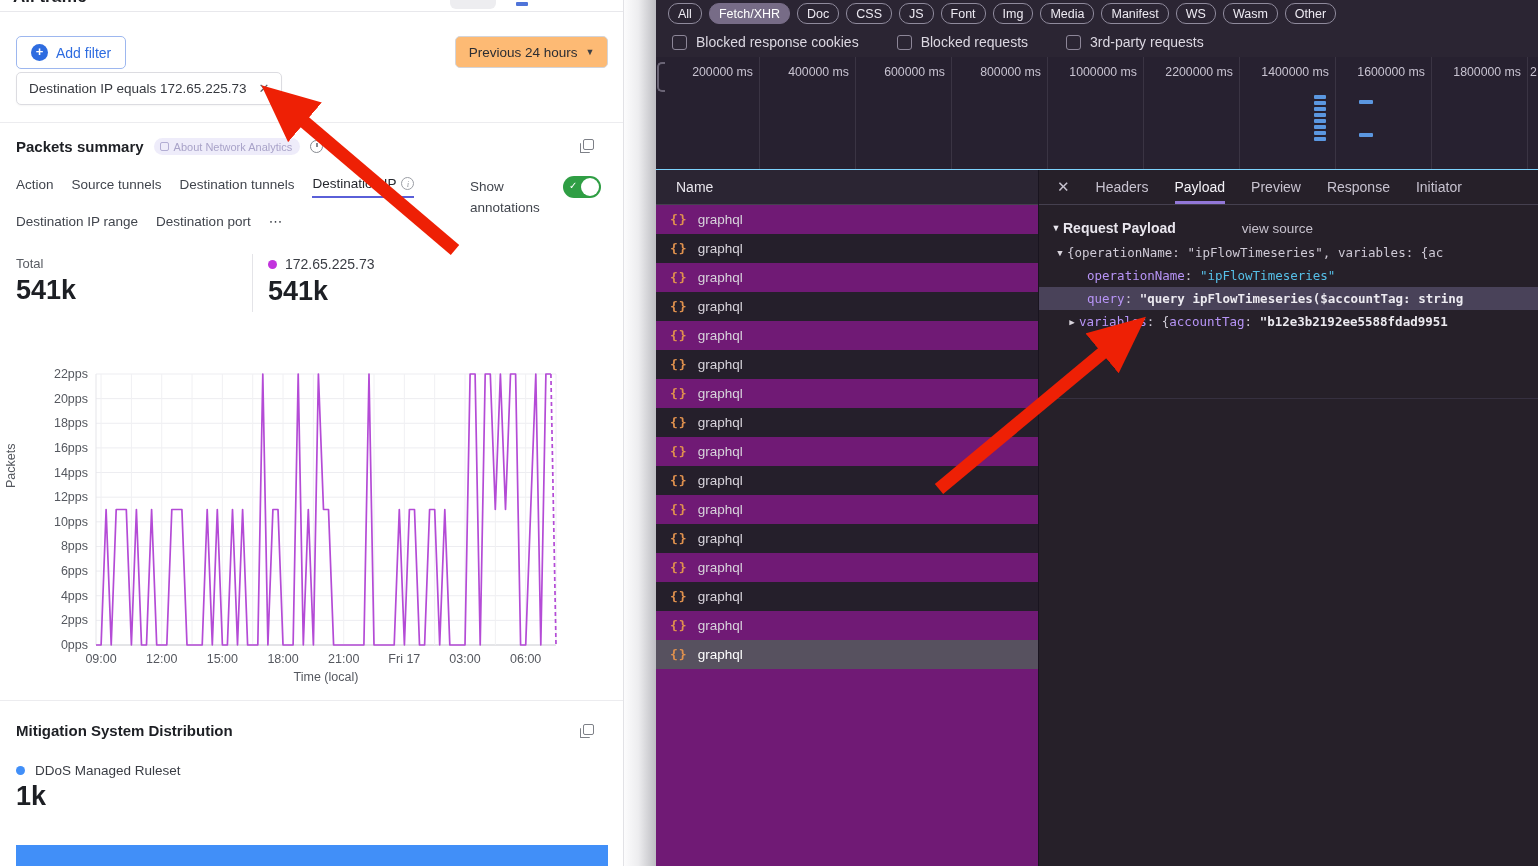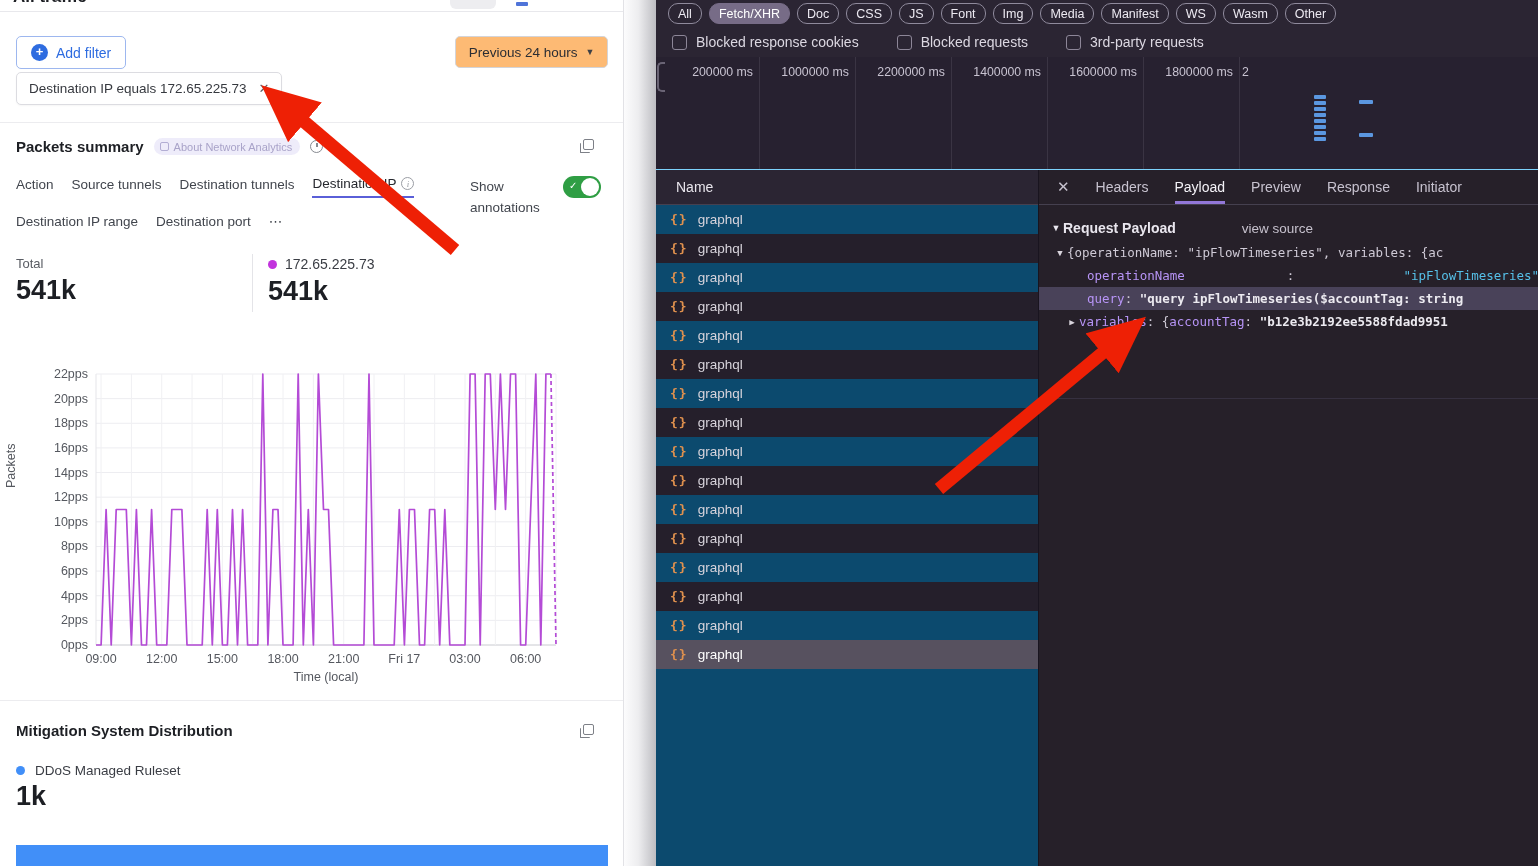--- a/index.html
+++ b/index.html
@@ -59,21 +59,21 @@
   .ylab-rot { position:absolute; left:4px; top:488px; transform:rotate(-90deg); transform-origin:left top; font-size:12.5px; color:#55585f; }
 
   .mit-head { position:absolute; left:16px; top:722px; }
   .mit-legend { position:absolute; left:16px; top:763px;gap:10px; }
   .mit-value { position:absolute; left:16px; top:781px; font-size:27px; font-weight:700; color:#1d1f24; }
   .mit-bar { position:absolute; left:16px; top:845px; width:592px; height:21px; background:#418ff8; }
 
   .gutter { position:absolute; left:623px; top:0; width:33px; height:866px; background:linear-gradient(to right,#fcfcfd 0%,#ededef 45%,#bdbdc2 100%); border-left:1px solid #e2e2e6; }
 
   
-  .dt { position:absolute; left:656px; top:0; width:882px; height:866px; background:#0c4a6e; color:#d6d2dc; }
+  .dt { position:absolute; left:656px; top:0; width:882px; height:866px; background:#701a75; color:#d6d2dc; }
   .dt-toolbar { position:absolute; left:0; top:0; width:882px; height:27px; background:#2b2533; display:flex; align-items:center; gap:7px; padding-left:12px; }
   .pill { height:21px; padding:0 9px; border:1px solid #8f8a9c; border-radius:10px; font-size:12.5px; color:#edeaf2; display:flex; align-items:center; background:transparent; cursor:pointer; white-space:nowrap; }
   .pill.sel { background:#776c87; border-color:#776c87; color:#fff; }
   .dt-checkrow { position:absolute; left:0; top:27px; width:882px; height:30px; display:flex; align-items:center; gap:38px; padding-left:16px; background:#2b2533; }
   .cbwrap { display:flex; align-items:center; gap:9px; font-size:14px; color:#dcd8e2; cursor:pointer; }
   .cbx { width:15px; height:15px; border:1.5px solid #8d8698; border-radius:3px; background:transparent; }
 
   .dt-timeline { position:absolute; left:0; top:57px; width:882px; height:113px; background:#272130; border-bottom:1px solid #7dd3fc; display:flex; overflow:hidden; }
   .tcol { height:100%; border-right:1px solid #3a3443; font-size:12.3px; color:#c8c3d1; padding:8px 6px 0 0; text-align:right; flex-shrink:0; }
   .tl-handle { position:absolute; left:1px; top:62px; width:8px; height:30px; border:2px solid #6a6475; border-right:none; border-radius:5px 0 0 5px; }
@@ -284,20 +284,23 @@
           <span>Blocked requests</span>
         </div>
         <div class="cbwrap">
           <span class="cbx"></span>
           <span>3rd-party requests</span>
         </div>
       </div>
 
     <div class="dt-timeline" id="dt-timeline">
         <div class="tcol" style="width: 104px;">200000 ms</div>
+        <div class="tcol" style="width: 96px;">400000 ms</div>
+        <div class="tcol" style="width: 96px;">600000 ms</div>
+        <div class="tcol" style="width: 96px;">800000 ms</div>
         <div class="tcol" style="width: 96px;">1000000 ms</div>
         <div class="tcol" style="width: 96px;">2200000 ms</div>
         <div class="tcol" style="width: 96px;">1400000 ms</div>
         <div class="tcol" style="width: 96px;">1600000 ms</div>
         <div class="tcol" style="width: 96px;">1800000 ms</div>
         <div class="tcol" style="width: 96px; flex: 1 1 0%; border-right: none; text-align: left; padding-left: 2px;">2</div>
       </div>
     <div class="tl-handle" style="position:absolute"></div>
     <div id="dt-marks">
         <div class="wmark" style="position: absolute; left: 658px; top: 95px; width: 12px;"></div>
@@ -392,21 +395,21 @@
           <div class="dtab">Initiator</div>
         </div>
       <div class="payload">
         <div class="pl-head">
           <span class="pl-exp" style="font-size:9px;color:#e9e6ee">▼</span>
           <span class="pl-title">Request Payload</span>
           <span class="pl-vs">view source</span>
         </div>
         <div id="pl-lines">
             <div class="pl-line" style="padding-left: 14px;"><span class="pl-exp">▼</span><span class="sg-p">{operationName: "ipFlowTimeseries", variables: {ac</span></div>
-            <div class="pl-line" style="padding-left: 48px; justify-content: space-between;"><span class="sg-k">operationName</span><span class="sg-p">: </span><span class="sg-s">"ipFlowTimeseries"</span></div>
+            <div class="pl-line" style="padding-left: 48px;"><span class="sg-k">operationName</span><span class="sg-p">: </span><span class="sg-s">"ipFlowTimeseries"</span></div>
             <div class="pl-line hl" style="padding-left: 48px;"><span class="sg-k">query</span><span class="sg-p">: </span><span class="sg-w">"query ipFlowTimeseries($accountTag: string</span></div>
             <div class="pl-line" style="padding-left: 26px;"><span class="pl-exp">▶</span><span class="sg-k">variables</span><span class="sg-p">: {</span><span class="sg-k">accountTag</span><span class="sg-p">: </span><span class="sg-w">"b12e3b2192ee5588fdad9951</span></div>
           </div>
         <div class="pl-sep" style="top:183px"></div>
       </div>
     </div>
   </div>
 
   <svg class="arrows" id="arrows">
       <defs>

